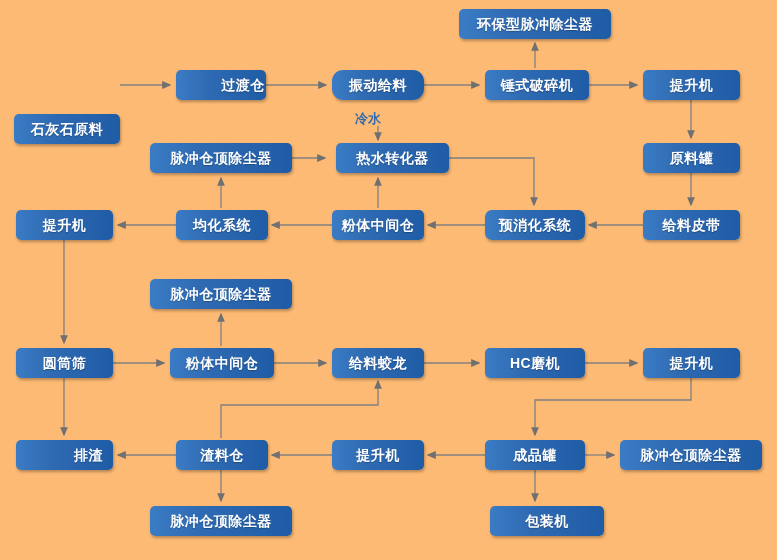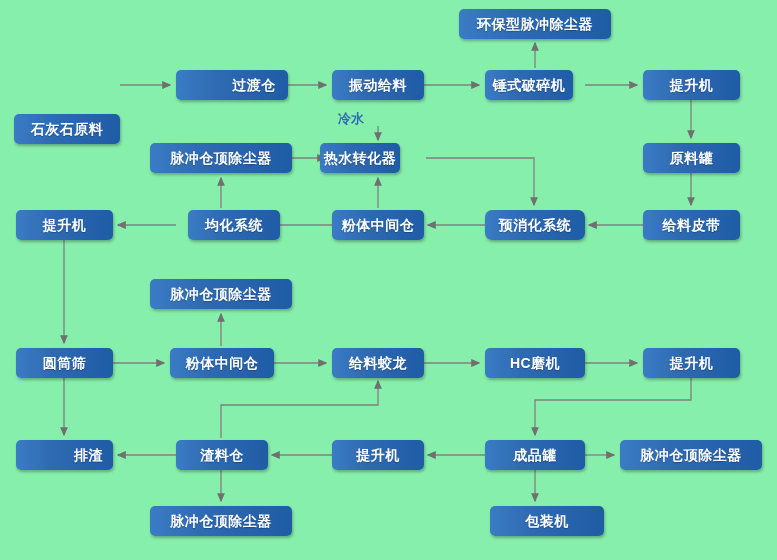--- a/index.html
+++ b/index.html
@@ -7,21 +7,21 @@
     padding: 0;
     background: #ffffff;
   }
   body {
     font-family: "Liberation Sans", "DejaVu Sans", sans-serif;
   }
   #canvas {
     position: relative;
     width: 777px;
     height: 560px;
-    background: #86efac;
+    background: #fdba74;
     overflow: hidden;
   }
   svg.wires {
     position: absolute;
     left: 0;
     top: 0;
     width: 777px;
     height: 560px;
     pointer-events: none;
   }
@@ -100,45 +100,45 @@
       </g>
   </svg>
 
   <div id="node-layer">
       <div class="node" style="left: 459px; top: 9px; width: 152px;">
         <span class="node-label">环保型脉冲除尘器</span>
       </div>
       <div class="node" style="left: 14px; top: 70px; width: 106px; margin-top: 44px;">
         <span class="node-label">石灰石原料</span>
       </div>
-      <div class="node" style="left: 176px; top: 70px; width: 112px; padding-left: 44px;">
+      <div class="node" style="left: 176px; top: 70px; width: 90px; padding-left: 44px;">
         <span class="node-label">过渡仓</span>
       </div>
-      <div class="node" style="left: 332px; top: 70px; width: 92px;">
+      <div class="node" style="left: 332px; top: 70px; width: 92px; border-radius: 11px;">
         <span class="node-label">振动给料</span>
       </div>
-      <div class="node" style="left: 485px; top: 70px; width: 88px;">
+      <div class="node" style="left: 485px; top: 70px; width: 104px;">
         <span class="node-label">锤式破碎机</span>
       </div>
       <div class="node" style="left: 643px; top: 70px; width: 97px;">
         <span class="node-label">提升机</span>
       </div>
       <div class="node" style="left: 150px; top: 143px; width: 142px;">
         <span class="node-label">脉冲仓顶除尘器</span>
       </div>
-      <div class="node" style="left: 320px; top: 143px; width: 80px;">
+      <div class="node" style="left: 336px; top: 143px; width: 113px;">
         <span class="node-label">热水转化器</span>
       </div>
       <div class="node" style="left: 643px; top: 143px; width: 97px;">
         <span class="node-label">原料罐</span>
       </div>
       <div class="node" style="left: 16px; top: 210px; width: 97px;">
         <span class="node-label">提升机</span>
       </div>
-      <div class="node" style="left: 188px; top: 210px; width: 92px; justify-content: center;">
+      <div class="node" style="left: 176px; top: 210px; width: 92px; justify-content: center;">
         <span class="node-label">均化系统</span>
       </div>
       <div class="node" style="left: 332px; top: 210px; width: 92px;">
         <span class="node-label">粉体中间仓</span>
       </div>
       <div class="node" style="left: 485px; top: 210px; width: 100px; border-radius: 7px;">
         <span class="node-label">预消化系统</span>
       </div>
       <div class="node" style="left: 643px; top: 210px; width: 97px;">
         <span class="node-label">给料皮带</span>
@@ -177,16 +177,16 @@
         <span class="node-label">脉冲仓顶除尘器</span>
       </div>
       <div class="node" style="left: 150px; top: 506px; width: 142px;">
         <span class="node-label">脉冲仓顶除尘器</span>
       </div>
       <div class="node" style="left: 490px; top: 506px; width: 114px;">
         <span class="node-label">包装机</span>
       </div>
     </div>
   <div id="label-layer">
-      <div class="free-label" style="left: 338px; top: 110px; color: rgb(47, 107, 179);">冷水</div>
+      <div class="free-label" style="left: 355px; top: 110px; color: rgb(47, 107, 179);">冷水</div>
     </div>
 
 </div>
 
 </body></html>

